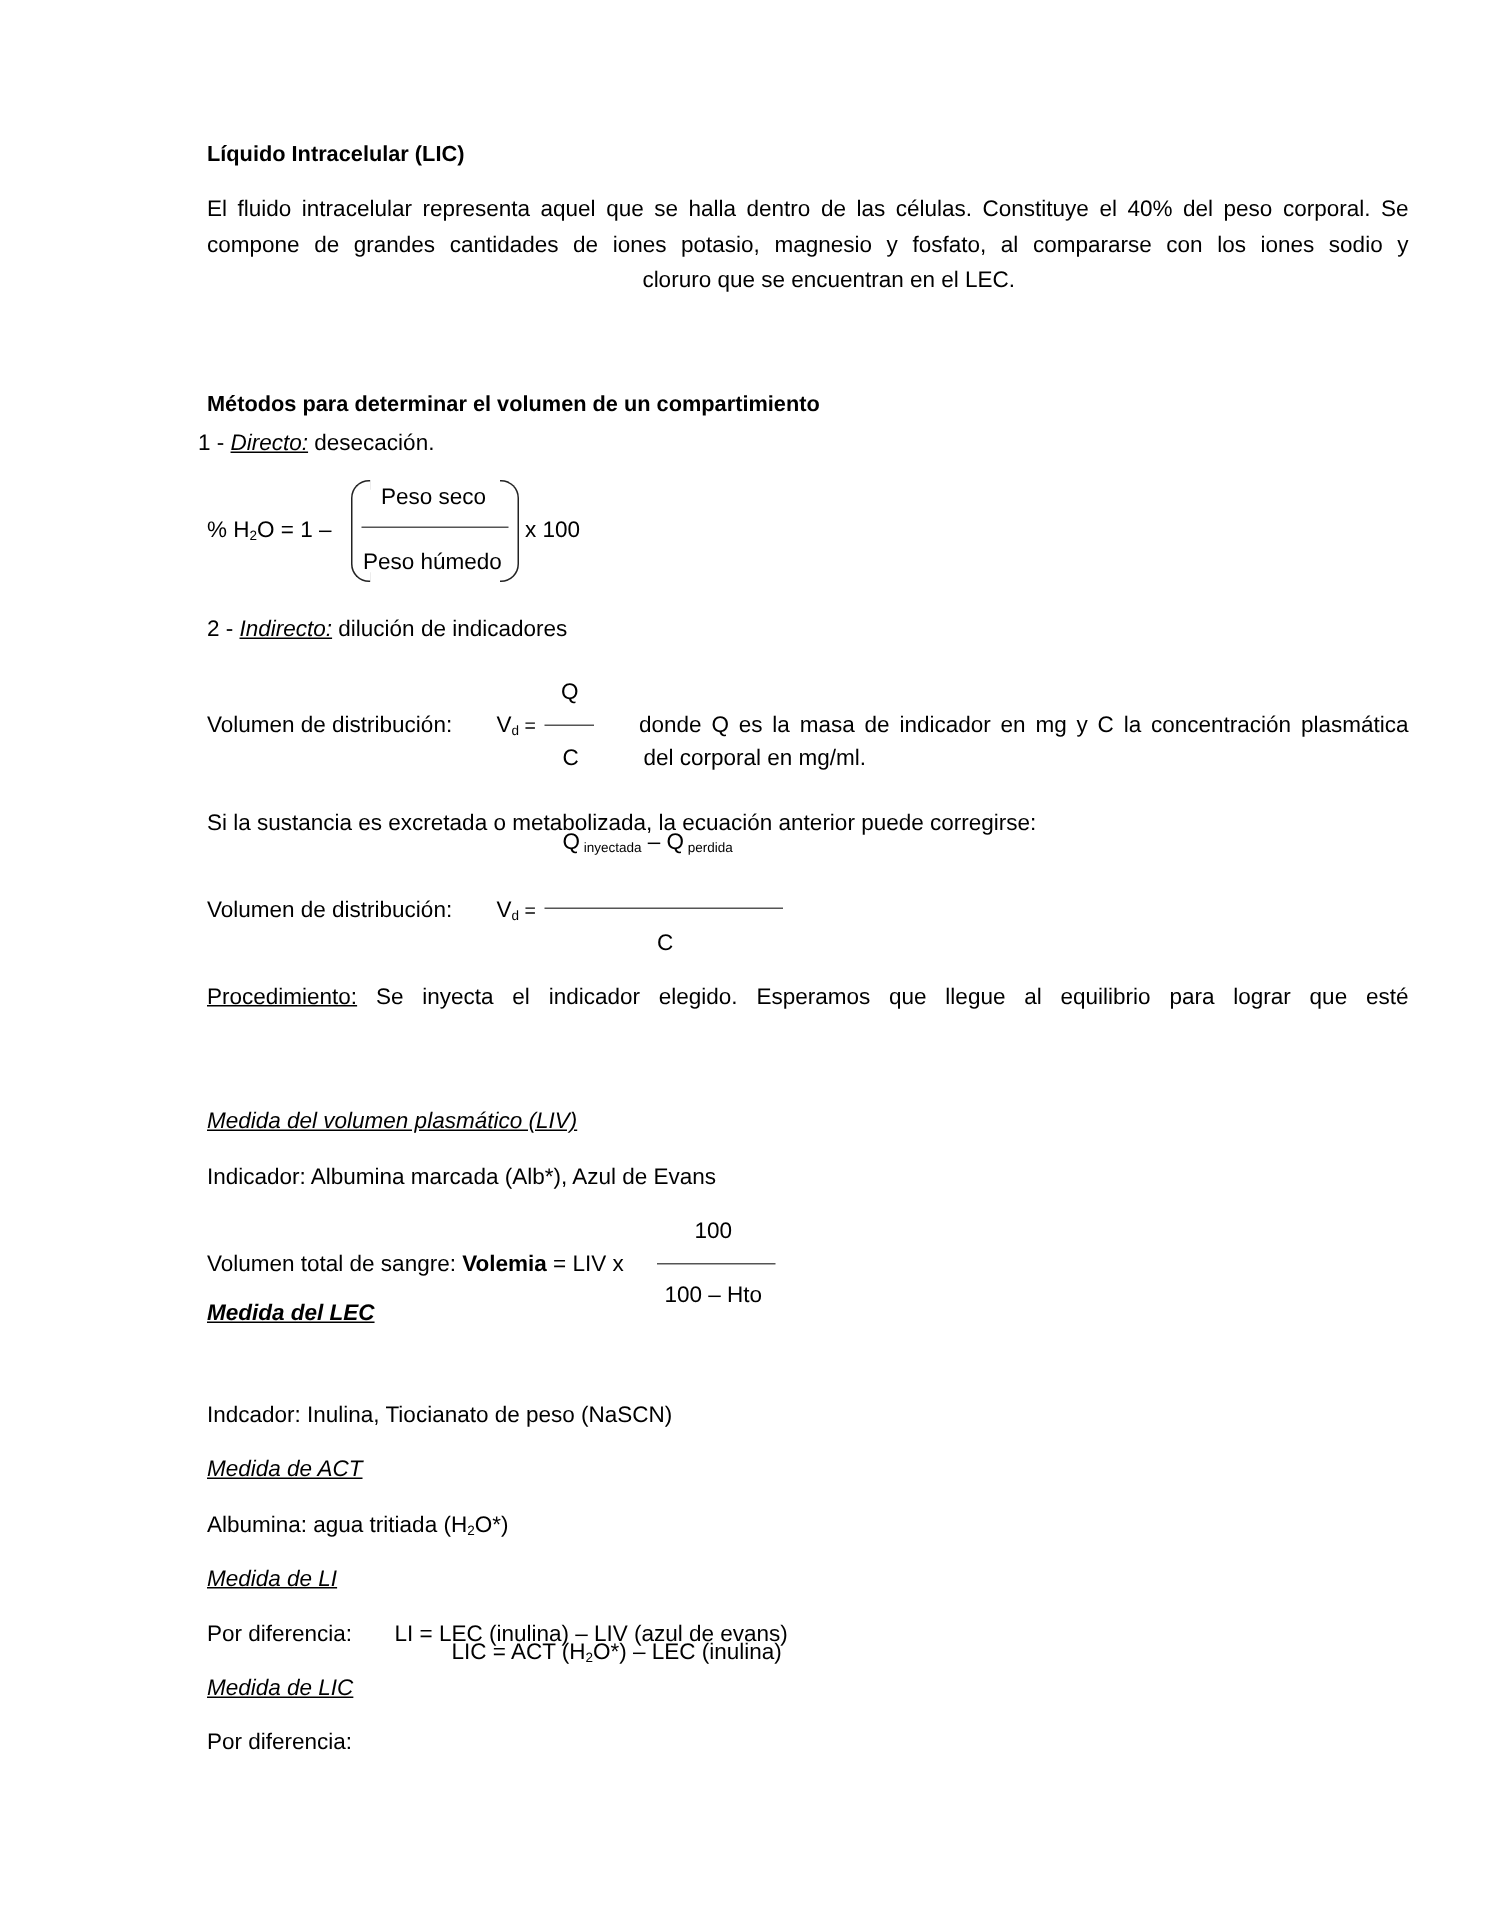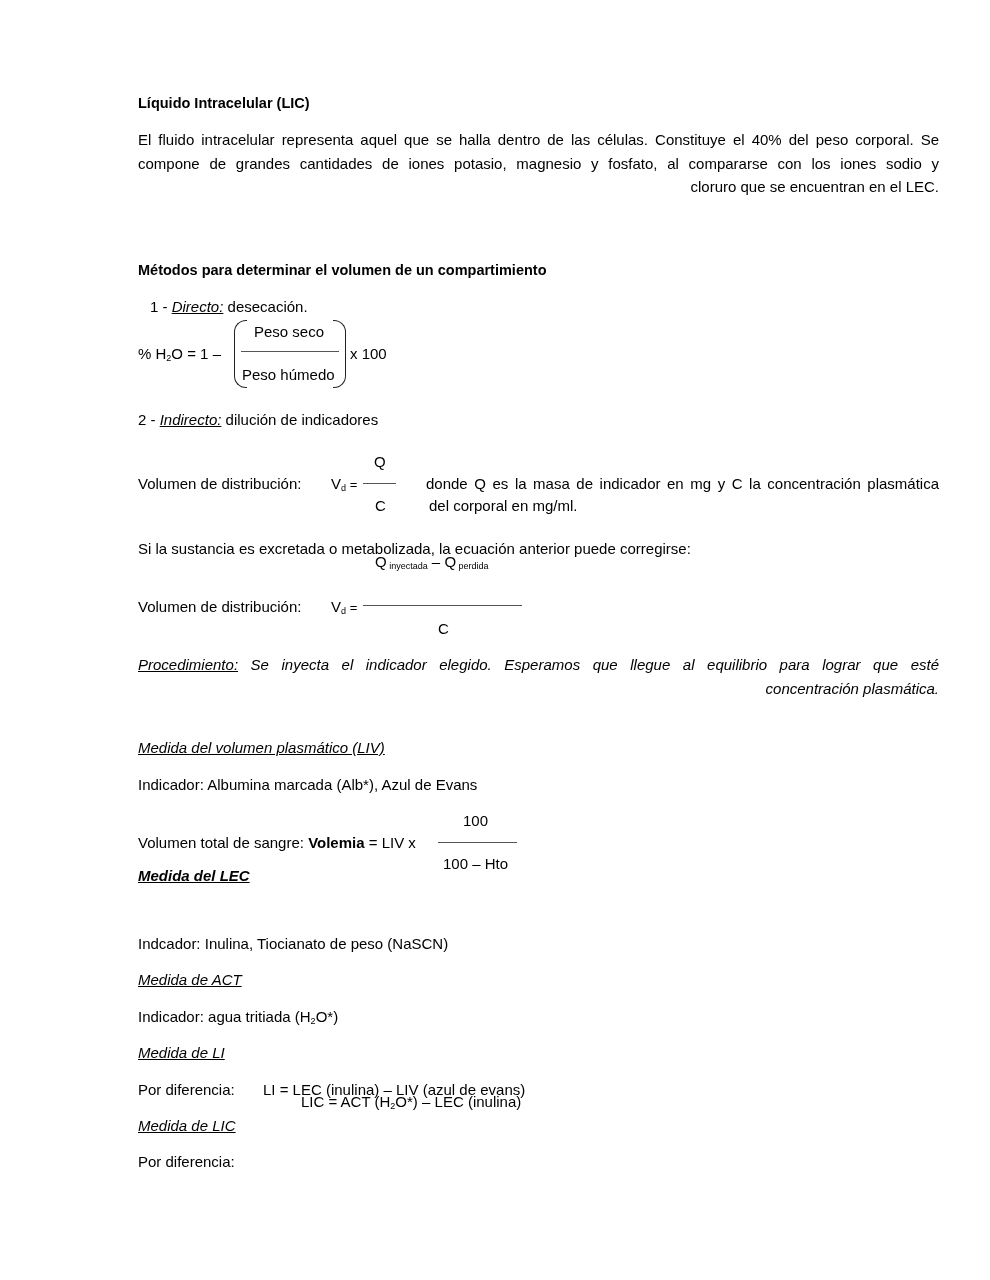--- a/index.html
+++ b/index.html
@@ -4,41 +4,41 @@
 <style>
   html, body { margin: 0; padding: 0; background: #ffffff; }
   body { width: 990px; height: 1280px; position: relative; overflow: hidden;
          font-family: "Liberation Sans", sans-serif; color: #000; font-size: 15px; }
   .abs { position: absolute; white-space: nowrap; line-height: 1; }
   .b { font-weight: bold; }
   .iu { font-style: italic; text-decoration: underline; }
   .u { text-decoration: underline; }
   .para { position: absolute; left: 138px; width: 801px; text-align: justify; text-align-last: auto; line-height: 23.5px; font-size: 15px; }
   .jline { display: block; text-align: justify; text-align-last: justify; }
-  .lline { display: block; text-align: right; margin-left: 28px; }
+  .lline { display: block; text-align: center; margin-left: 28px; }
   .frac-line { position: absolute; height: 1px; background: #555; }
   .sub { font-size: 9px; vertical-align: -2px; }
   .paren { position: absolute; border: 1.2px solid #222; width: 12px; }
   .paren.l { border-right: none; border-radius: 12px 0 0 12px; }
   .paren.r { border-left: none; border-radius: 0 12px 12px 0; }
 </style>
 </head>
 <body>
 
 <div class="abs b" style="left:138px; top:96px; font-size:14.5px;">Líquido  Intracelular (LIC)</div>
 
 <div class="para" style="top:128px;">
   <span class="jline">El fluido intracelular representa aquel que se halla dentro de las células. Constituye el 40% del peso corporal. Se</span>
   <span class="jline">compone de grandes cantidades de iones potasio, magnesio y fosfato, al compararse con los iones sodio y</span>
   <span class="lline">cloruro que se encuentran en el LEC.</span>
 </div>
 
 <div class="abs b" style="left:138px; top:251px; font-size:14.5px;margin-top:12px;">Métodos para determinar el volumen de un compartimiento</div>
 
-<div class="abs" style="left:150px; top:288px;margin-top:11px;">
+<div class="abs" style="left:132px; top:288px;">
   <span>1 - </span><span class="iu">Directo:</span><span> desecación.</span>
 </div>
 
 <div class="abs" style="left:138px; top:346px;">
   <span>% H</span><span class="sub">2</span><span>O =  1 –</span>
 </div>
 <div class="paren l" style="left:234px; top:320px; height:66px;"></div>
 <div class="abs" style="left:254px; top:324px;">Peso seco</div>
 <div class="frac-line" style="left:241px; top:351px; width:98px;"></div>
 <div class="abs" style="left:242px; top:367px;">Peso húmedo</div>
@@ -64,41 +64,40 @@
 <div class="abs" style="left:138px; top:599px;">Volumen de distribución:</div>
 <div class="abs" style="left:331px; top:599px;">
   <span>V</span><span class="sub">d</span><span style="font-size:13px;"> =</span>
 </div>
 <div class="abs" style="left:375px; top:554px;">
   <span>Q</span><span class="sub"> inyectada</span><span> – </span><span>Q</span><span class="sub"> perdida</span>
 </div>
 <div class="frac-line" style="left:363px; top:605px; width:159px;"></div>
 <div class="abs" style="left:438px; top:621px;">C</div>
 
-<div class="para" style="top:653px;font-style:italic;">
+<div class="para" style="top:653px;">
   <span class="jline"><span class="u">Procedimiento:</span><span> Se inyecta el indicador elegido. Esperamos que llegue al equilibrio para lograr que esté</span></span>
-  <span class="lline">concentración plasmática.</span>
 </div>
 
 <div class="abs iu" style="left:138px; top:740px;">Medida del volumen plasmático (LIV)</div>
 <div class="abs" style="left:138px; top:777px;">Indicador: Albumina marcada (Alb*), Azul de Evans</div>
 
 <div class="abs" style="left:138px; top:835px;">
   <span>Volumen total de sangre: </span><span class="b">Volemia</span><span> = LIV x</span>
 </div>
 <div class="abs" style="left:463px; top:813px;">100</div>
 <div class="frac-line" style="left:438px; top:842px; width:79px;"></div>
 <div class="abs" style="left:443px; top:856px;">100 – Hto</div>
 
 <div class="abs iu" style="left:138px; top:868px;font-weight:bold;">Medida del LEC</div>
 <div class="abs" style="left:138px; top:936px;">Indcador: Inulina, Tiocianato de peso (NaSCN)</div>
 
 <div class="abs iu" style="left:138px; top:972px;">Medida de ACT</div>
 <div class="abs" style="left:138px; top:1009px;">
-  <span>Indicador: agua tritiada (H</span><span class="sub">2</span><span>O*)</span>
+  <span>Albumina: agua tritiada (H</span><span class="sub">2</span><span>O*)</span>
 </div>
 
 <div class="abs iu" style="left:138px; top:1045px;">Medida de LI</div>
 <div class="abs" style="left:138px; top:1082px;">Por diferencia:</div>
 <div class="abs" style="left:263px; top:1082px;">LI = LEC (inulina) – LIV (azul de evans)</div>
 
 <div class="abs iu" style="left:138px; top:1118px;">Medida de LIC</div>
 <div class="abs" style="left:138px; top:1154px;">Por diferencia:</div>
 <div class="abs" style="left:263px; top:1094px;margin-left:38px;">
   <span>LIC = ACT (H</span><span class="sub">2</span><span>O*) – LEC (inulina)</span>

